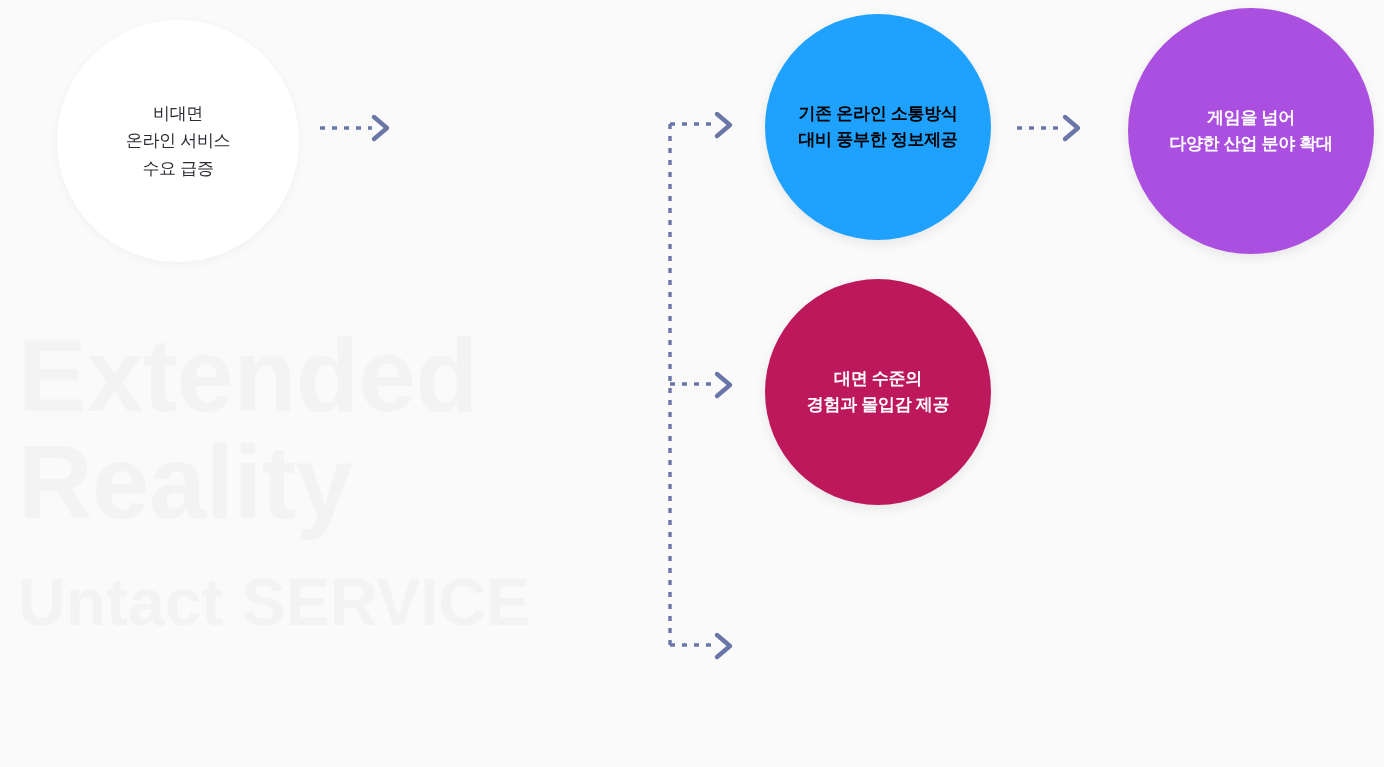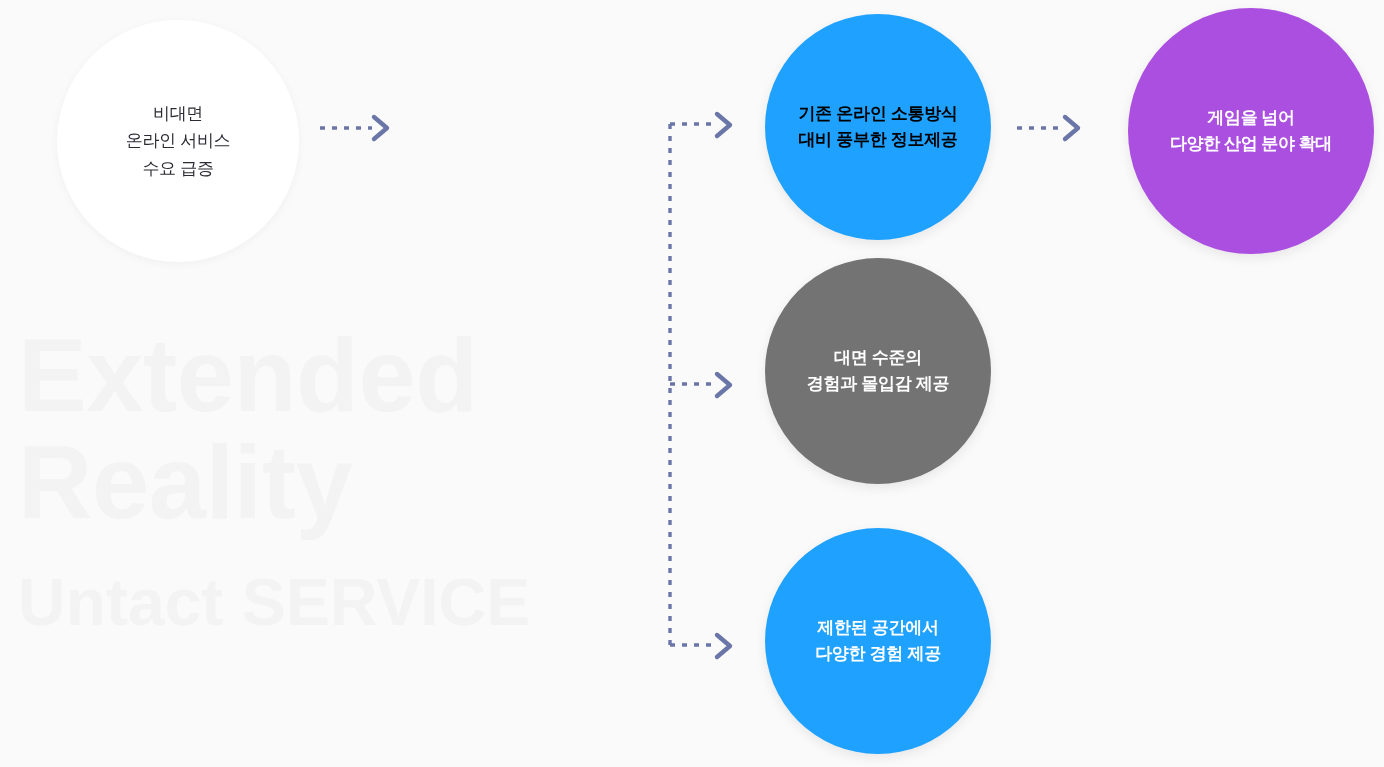--- a/index.html
+++ b/index.html
@@ -89,24 +89,24 @@
     top: 14px;
     width: 226px;
     height: 226px;
     background: #1fa2ff;
     box-shadow: 0 4px 12px rgba(0,0,0,0.08);
   }
   .node-info .node-label { color: #000000; }
 
   .node-immersion {
     left: 765px;
-    top: 258px;
+    top: 279px;
     width: 226px;
     height: 226px;
-    background: #737373;
+    background: #be185d;
     box-shadow: 0 4px 12px rgba(0,0,0,0.08);
   }
   .node-immersion .node-label { color: #ffffff; }
 
   .node-space {
     left: 765px;
     top: 528px;
     width: 226px;
     height: 226px;
     background: #1fa2ff;
@@ -115,21 +115,21 @@
   .node-space .node-label { color: #ffffff; }
 
   .node-expand {
     left: 1128px;
     top: 8px;
     width: 246px;
     height: 246px;
     background: #ab4fe0;
     box-shadow: 0 4px 12px rgba(0,0,0,0.08);
   }
-  .node-expand .node-label { color: #ffffff; font-family: Liberation Serif, serif; }
+  .node-expand .node-label { color: #ffffff; }
 
   
   .connectors {
     position: absolute;
     left: 0;
     top: 0;
     width: 1384px;
     height: 767px;
     z-index: 2;
     pointer-events: none;
@@ -188,23 +188,19 @@
   <div class="node node-info">
     <span class="node-label">기존 온라인 소통방식
 대비 풍부한 정보제공</span>
   </div>
 
   <div class="node node-immersion">
     <span class="node-label">대면 수준의
 경험과 몰입감 제공</span>
   </div>
 
-  <div class="node node-space">
-    <span class="node-label">제한된 공간에서
-다양한 경험 제공</span>
-  </div>
 
   <div class="node node-expand">
     <span class="node-label">게임을 넘어
 다양한 산업 분야 확대</span>
   </div>
 
 </div>
 
 </body></html>

